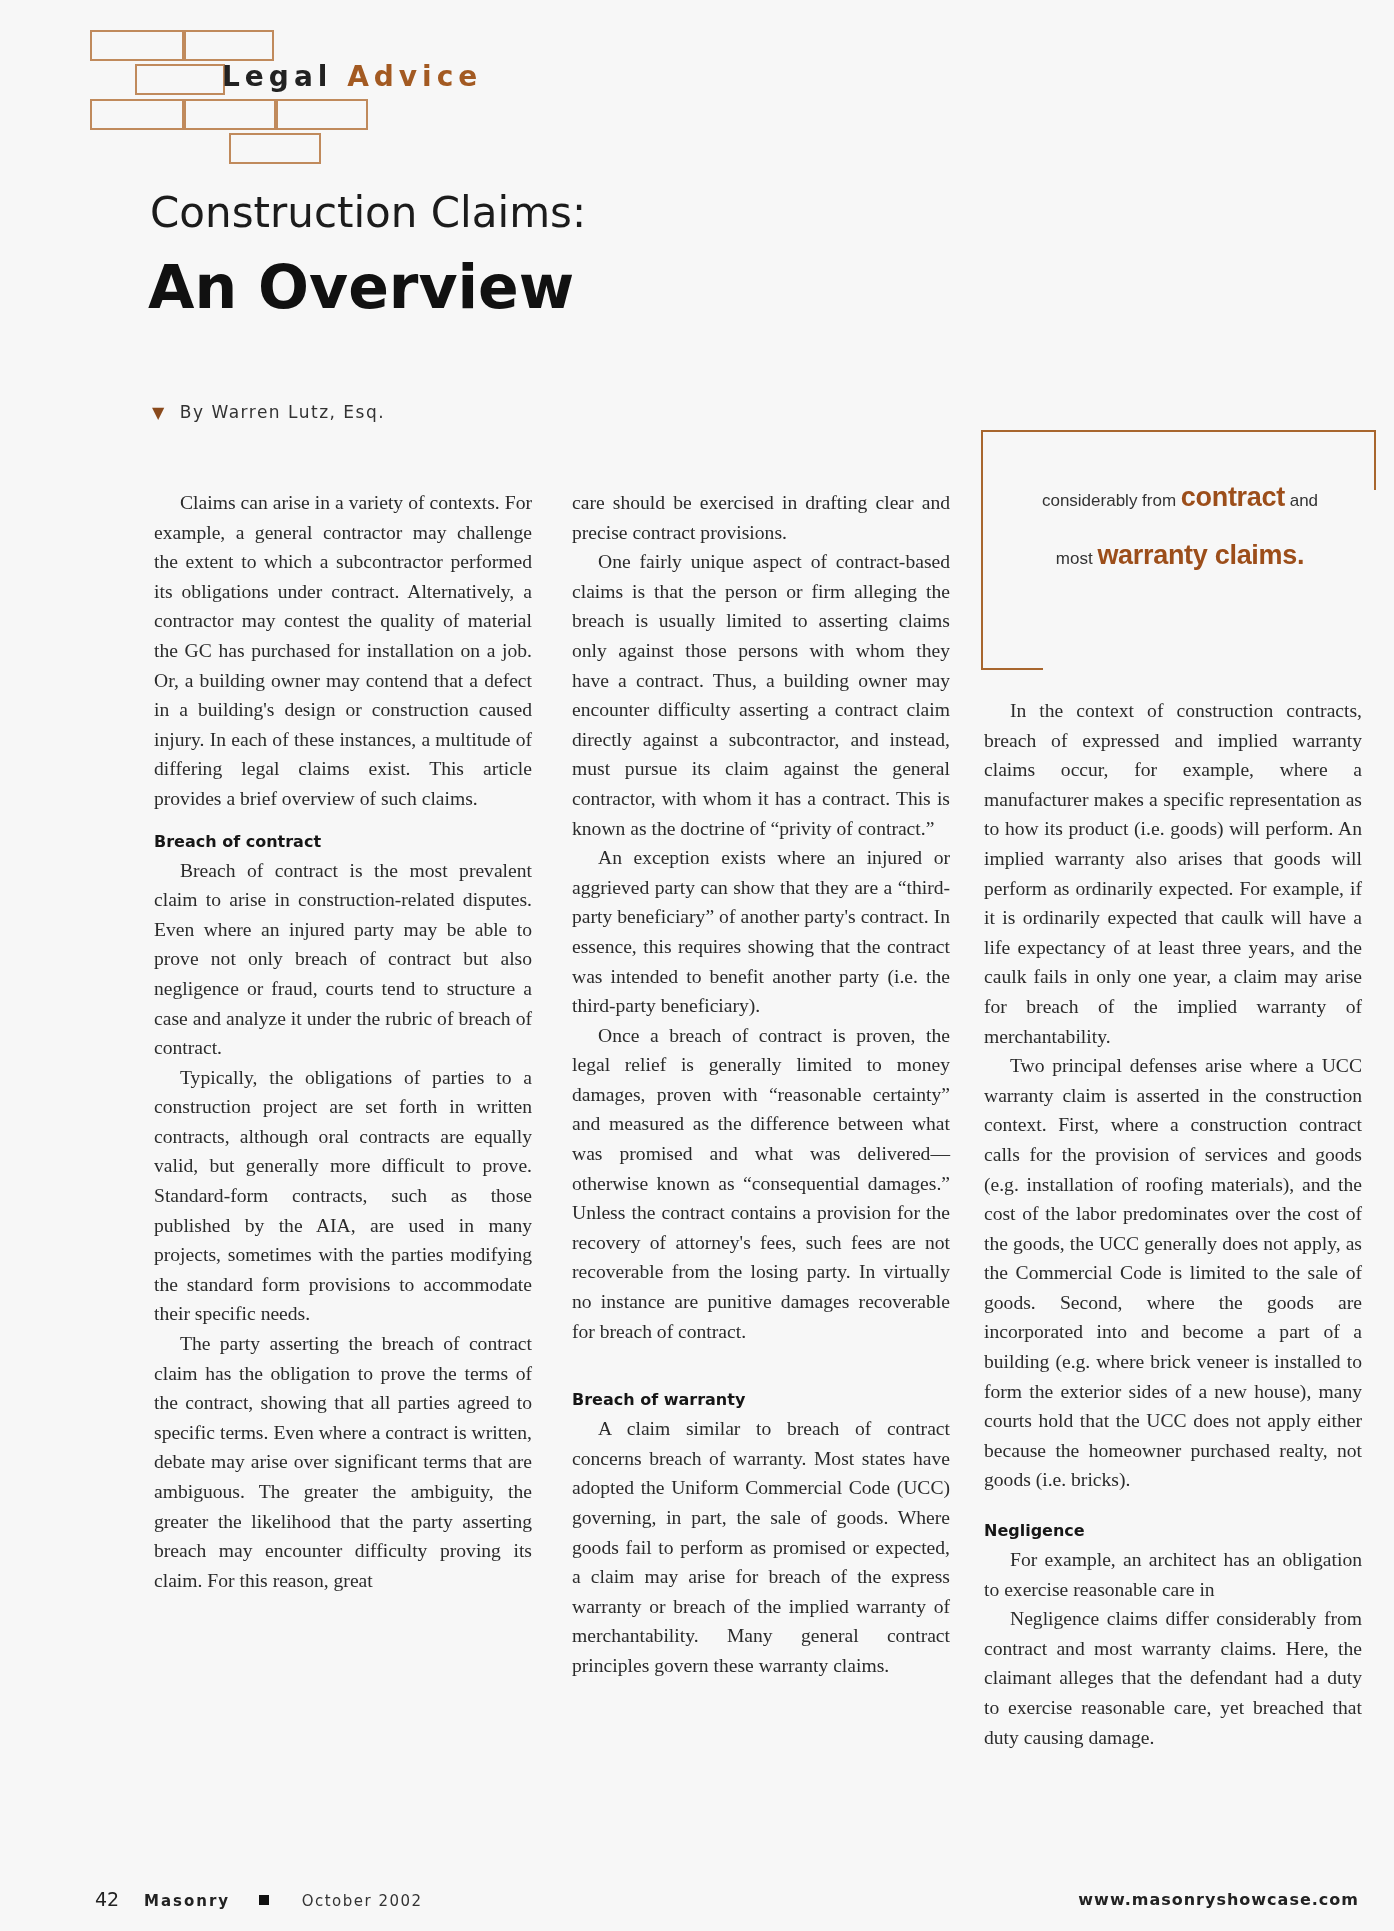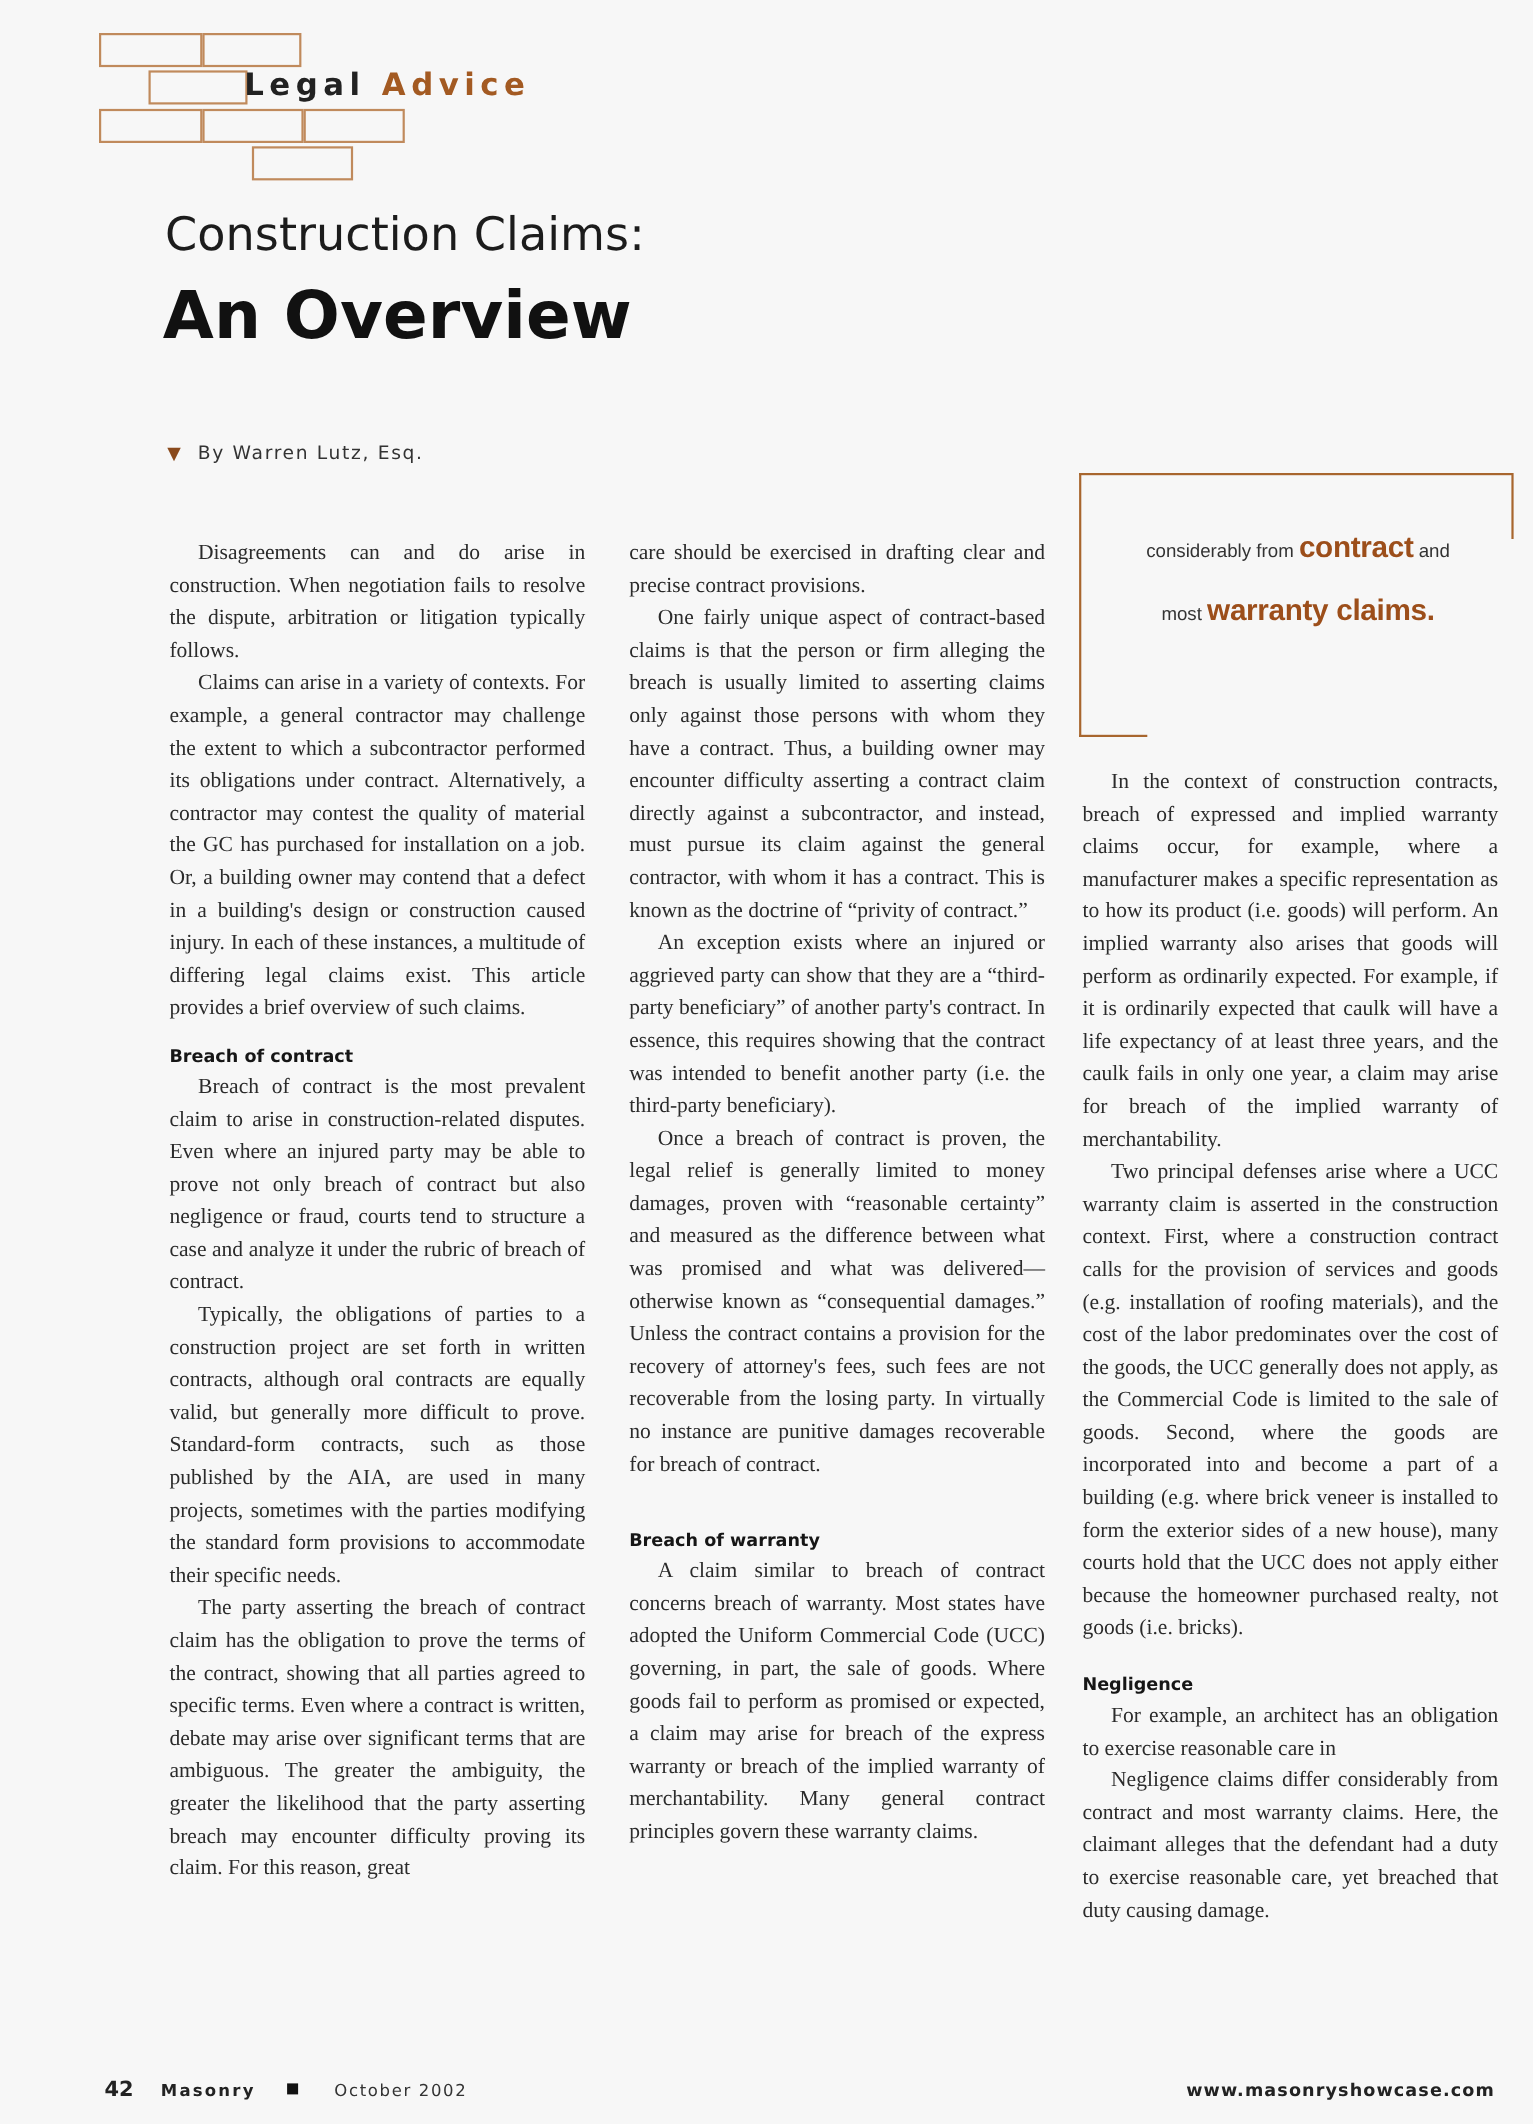--- a/index.html
+++ b/index.html
@@ -58,21 +58,21 @@
     position: absolute; left: 990px; top: 470px; width: 380px; text-align: center;
     font-family: "Liberation Sans", sans-serif; font-size: 17px; line-height: 55px; color: #333;
   }
   .pq-text .em { color: #9c4e1a; font-weight: bold; font-size: 27px; letter-spacing: -0.3px; }
 
   
   .folio {
     position: absolute; left: 95px; top: 1888px; white-space: nowrap;
     font-family: "DejaVu Sans", sans-serif; font-size: 15px; color: #222;
   }
-  .folio .pg { font-weight: bold; font-size: 19px; margin-right: 20px; }
+  .folio .pg { font-weight: normal; font-size: 19px; margin-right: 20px; }
   .folio .mag { font-weight: bold; letter-spacing: 2px; margin-right: 24px; }
   .folio .sq { display: inline-block; width: 10px; height: 10px; background: #111; margin-right: 28px; vertical-align: 1px; }
   .folio .date { letter-spacing: 1.5px; color: #333; }
   .url {
     position: absolute; right: 35px; top: 1890px; white-space: nowrap;
     font-family: "DejaVu Sans", sans-serif; font-weight: bold; font-size: 16px; letter-spacing: 1px; color: #222;
   }
 </style>
 </head>
 <body>
@@ -92,21 +92,20 @@
 </div>
 
 <div class="title1">Construction Claims:</div>
 <div class="title2">An Overview</div>
 
 <div class="byline">
   <span class="tri">▼</span><span>By Warren Lutz, Esq.</span>
 </div>
 
 <div class="col col1">
-  <p>Disagreements can and do arise in construction. When negotiation fails to resolve the dispute, arbitration or litigation typically follows.</p>
   <p>Claims can arise in a variety of contexts. For example, a general contractor may challenge the extent to which a subcontractor performed its obligations under contract. Alternatively, a contractor may contest the quality of material the GC has purchased for installation on a job. Or, a building owner may contend that a defect in a building's design or construction caused injury. In each of these instances, a multitude of differing legal claims exist. This article provides a brief overview of such claims.</p>
   <h3>Breach of contract</h3>
   <p>Breach of contract is the most prevalent claim to arise in construction-related disputes. Even where an injured party may be able to prove not only breach of contract but also negligence or fraud, courts tend to structure a case and analyze it under the rubric of breach of contract.</p>
   <p>Typically, the obligations of parties to a construction project are set forth in written contracts, although oral contracts are equally valid, but generally more difficult to prove. Standard-form contracts, such as those published by the AIA, are used in many projects, sometimes with the parties modifying the standard form provisions to accommodate their specific needs.</p>
   <p>The party asserting the breach of contract claim has the obligation to prove the terms of the contract, showing that all parties agreed to specific terms. Even where a contract is written, debate may arise over significant terms that are ambiguous. The greater the ambiguity, the greater the likelihood that the party asserting breach may encounter difficulty proving its claim. For this reason, great</p>
 </div>
 
 <div class="col col2">
   <p class="noindent">care should be exercised in drafting clear and precise contract provisions.</p>
   <p>One fairly unique aspect of contract-based claims is that the person or firm alleging the breach is usually limited to asserting claims only against those persons with whom they have a contract. Thus, a building owner may encounter difficulty asserting a contract claim directly against a subcontractor, and instead, must pursue its claim against the general contractor, with whom it has a contract. This is known as the doctrine of “privity of contract.”</p>

